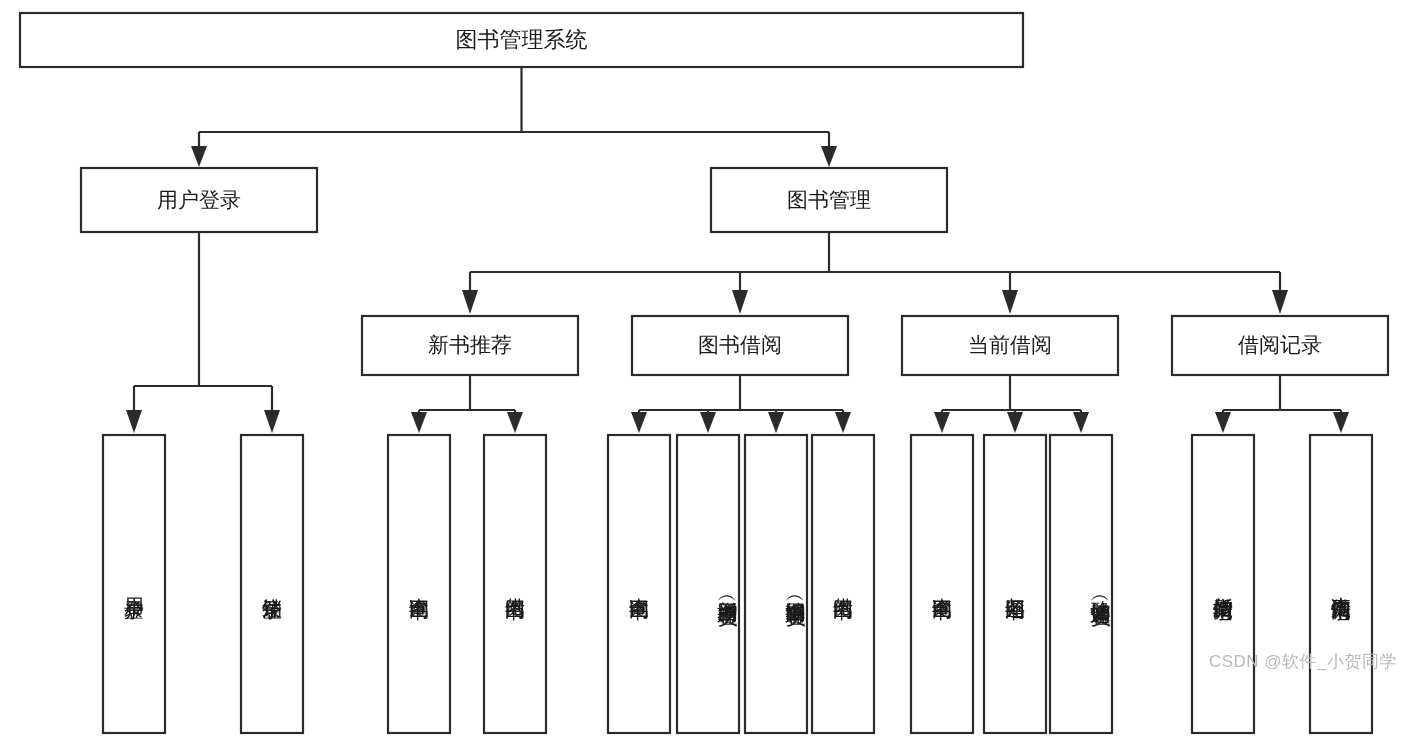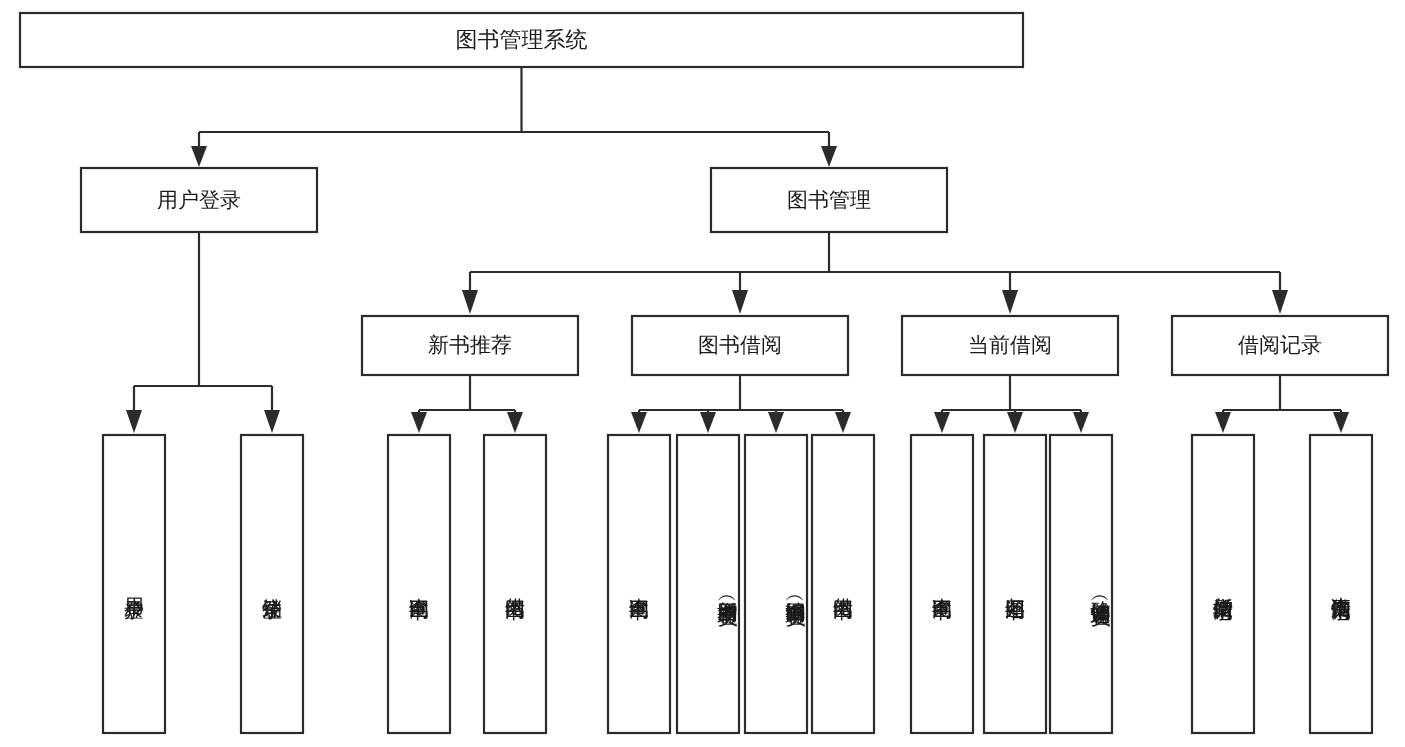--- a/index.html
+++ b/index.html
@@ -208,14 +208,15 @@
   <div class="vlabel" style="left:608px;  top:435px; width:62px; height:298px;">查询图书</div>
   <div class="vlabel" style="left:677px;  top:435px; width:62px; height:298px; align-items:flex-start; padding-top:10px; box-sizing:border-box;">新增图书（管理员）</div>
   <div class="vlabel" style="left:745px;  top:435px; width:62px; height:298px; align-items:flex-start; padding-top:10px; box-sizing:border-box;">编辑图书（管理员）</div>
   <div class="vlabel" style="left:812px;  top:435px; width:62px; height:298px;">借阅图书</div>
   <div class="vlabel" style="left:911px;  top:435px; width:62px; height:298px;">查询图书</div>
   <div class="vlabel" style="left:984px;  top:435px; width:62px; height:298px;">归还图书</div>
   <div class="vlabel" style="left:1050px; top:435px; width:62px; height:298px; align-items:flex-start; padding-top:10px; box-sizing:border-box;">确认归还（管理员）</div>
   <div class="vlabel" style="left:1192px; top:435px; width:62px; height:298px;">新增借阅记录</div>
   <div class="vlabel" style="left:1310px; top:435px; width:62px; height:298px;">查询借阅记录</div>
 
+  <div id="watermark">CSDN @软件_小贺同学</div>
 
 </div>
 
 </body></html>

